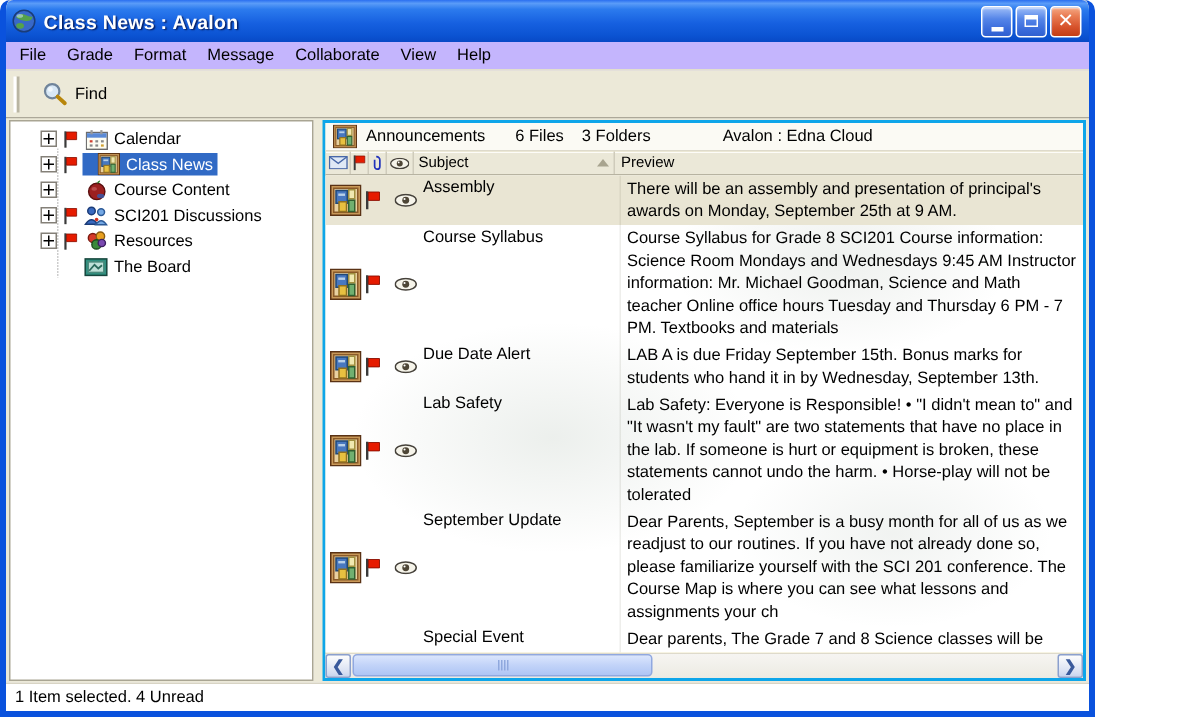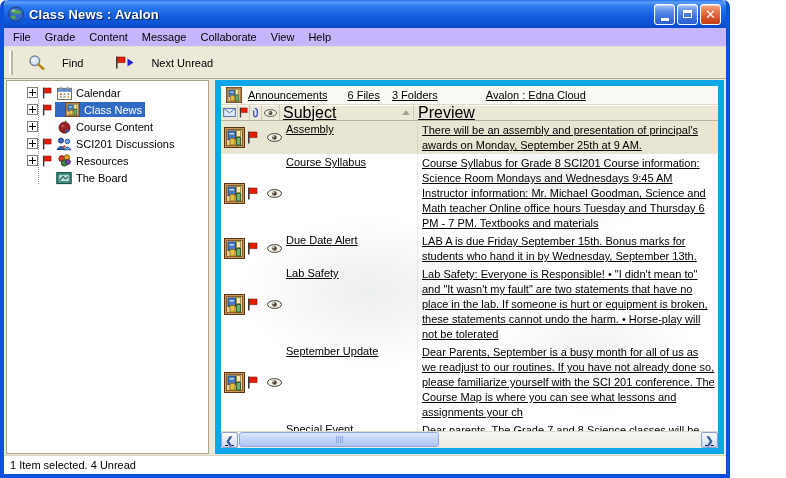--- a/index.html
+++ b/index.html
@@ -28,28 +28,28 @@
   .gl-max{width:9px;height:8px;border:1px solid #fff;border-top:3px solid #fff;}
   .gl-x{color:#fff;font-weight:bold;font-size:13px;line-height:13px;font-family:"DejaVu Sans",sans-serif;}
   
   .menubar{height:19px;flex:0 0 19px;display:flex;align-items:center;background:#c4b5fd;
     border-bottom:1px solid #e2dfce;padding-left:2px;}
   .menubar .mi{padding:2px 7px;cursor:default;}
   
   .toolbar{height:32px;flex:0 0 32px;display:flex;align-items:center;background:#ece9d8;
     border-bottom:1px solid #aca899;padding-left:4px;}
   .grip{width:3px;height:24px;border-left:2px solid #fff;border-right:2px solid #b9b5a2;margin:0 6px 0 1px;}
-  .tool{display:flex;align-items:center;gap:17px;padding:4px 8px;border:1px solid transparent;border-radius:2px;}
+  .tool{display:flex;align-items:center;gap:5px;padding:4px 8px;border:1px solid transparent;border-radius:2px;}
   .tool span.lbl{white-space:nowrap;}
   
   .content{flex:1;display:flex;background:#ece9d8;padding:1px 2px 1px 2px;min-height:0;}
   .tree-panel{width:203px;flex:0 0 203px;background:#fff;border:1px solid #a9a593;
     padding:3px 0 0 0;position:relative;overflow:hidden;}
   .splitter{width:6px;flex:0 0 6px;}
-  .right-panel{flex:1;background:#fef9c3;border:6px solid #0ea5e9;display:flex;flex-direction:column;min-width:0;text-decoration:underline;}
+  .right-panel{flex:1;background:#fef9c3;border:2px solid #0ea5e9;display:flex;flex-direction:column;min-width:0;}
   
   .trow{height:17px;display:flex;align-items:center;white-space:nowrap;}
   .trow .indent{width:6px;}
   .trow.child .indent{width:20px;}
   .ebox{width:11px;height:11px;flex:0 0 11px;border:1px solid #848078;background:#fff;
     position:relative;margin-right:4px;}
   .ebox:before{content:"";position:absolute;left:1px;right:1px;top:4px;height:1px;background:#000;}
   .ebox.plus:after{content:"";position:absolute;top:1px;bottom:1px;left:4px;width:1px;background:#000;}
   .ebox.none{visibility:hidden;}
   .tflag{width:13px;flex:0 0 13px;display:flex;align-items:center;}
@@ -59,21 +59,21 @@
   .selwrap{display:flex;align-items:center;padding-left:8px;}
   .treelines{position:absolute;left:31px;top:18px;width:1px;height:86px;
     background-image:linear-gradient(#9a9a9a 1px,transparent 1px);background-size:1px 2px;}
   
   .infobar{height:19px;flex:0 0 19px;display:flex;align-items:center;background:#fbfaf4;
     border-bottom:1px solid #dedacb;padding-left:5px;gap:6px;white-space:nowrap;}
   .infobar .name{margin-right:14px;}
   .infobar .cnt{margin-right:6px;}
   .infobar .loc{margin-left:36px;}
   .colhdr{height:16px;flex:0 0 16px;display:flex;align-items:stretch;background:#ebe8d8;
-    border-bottom:1px solid #b7b3a1;box-shadow:inset 0 1px 0 #fdfcf8;font-size:16px;justify-content:space-between;}
+    border-bottom:1px solid #b7b3a1;box-shadow:inset 0 1px 0 #fdfcf8;font-size:10px;justify-content:space-between;}
   .hcell{display:flex;align-items:center;justify-content:center;border-right:1px solid #cfcbbb;}
   .hc-env{width:17px;} .hc-flag{width:12px;} .hc-clip{width:12px;} .hc-eye{width:18px;}
   .hc-subject{width:134px;justify-content:flex-start;padding-left:3px;}
   .hc-subject .sp{flex:1;}
   .tri-up{width:0;height:0;border-left:4px solid transparent;border-right:4px solid transparent;
     border-bottom:5px solid #a8a48f;margin-right:3px;}
   .hc-preview{flex:1;justify-content:flex-start;padding-left:4px;border-right:none;}
   
   .list{flex:1;min-height:0;overflow:hidden;position:relative;
     background:
@@ -202,46 +202,35 @@
         <span class="gl-max"></span>
       </div>
     <div class="tbtn close">
         <span class="gl-x">✕</span>
       </div>
   </div>
 
   <div class="menubar">
     <span class="mi">File</span>
     <span class="mi">Grade</span>
-    <span class="mi">Content</span>
+    <span class="mi">Format</span>
     <span class="mi">Message</span>
     <span class="mi">Collaborate</span>
     <span class="mi">View</span>
     <span class="mi">Help</span>
   </div>
 
   <div class="toolbar">
     <span class="grip"></span>
     <div class="tool">
       <svg width="17" height="17">
           <use href="#i-mag"></use>
         </svg>
       <span class="lbl">Find</span>
     </div>
-    <div class="tool" style="margin-left:14px">
-      <span style="display:flex;align-items:center">
-        <svg width="11" height="13">
-            <use href="#i-flag"></use>
-          </svg>
-        <svg width="7" height="9" style="margin-left:1px">
-            <use href="#i-play"></use>
-          </svg>
-      </span>
-      <span class="lbl">Next Unread</span>
-    </div>
   </div>
 
   <div class="content">
 
     <div class="tree-panel">
       <div class="treelines"></div>
 
 
       <div class="trow child">
         <span class="indent"></span>

